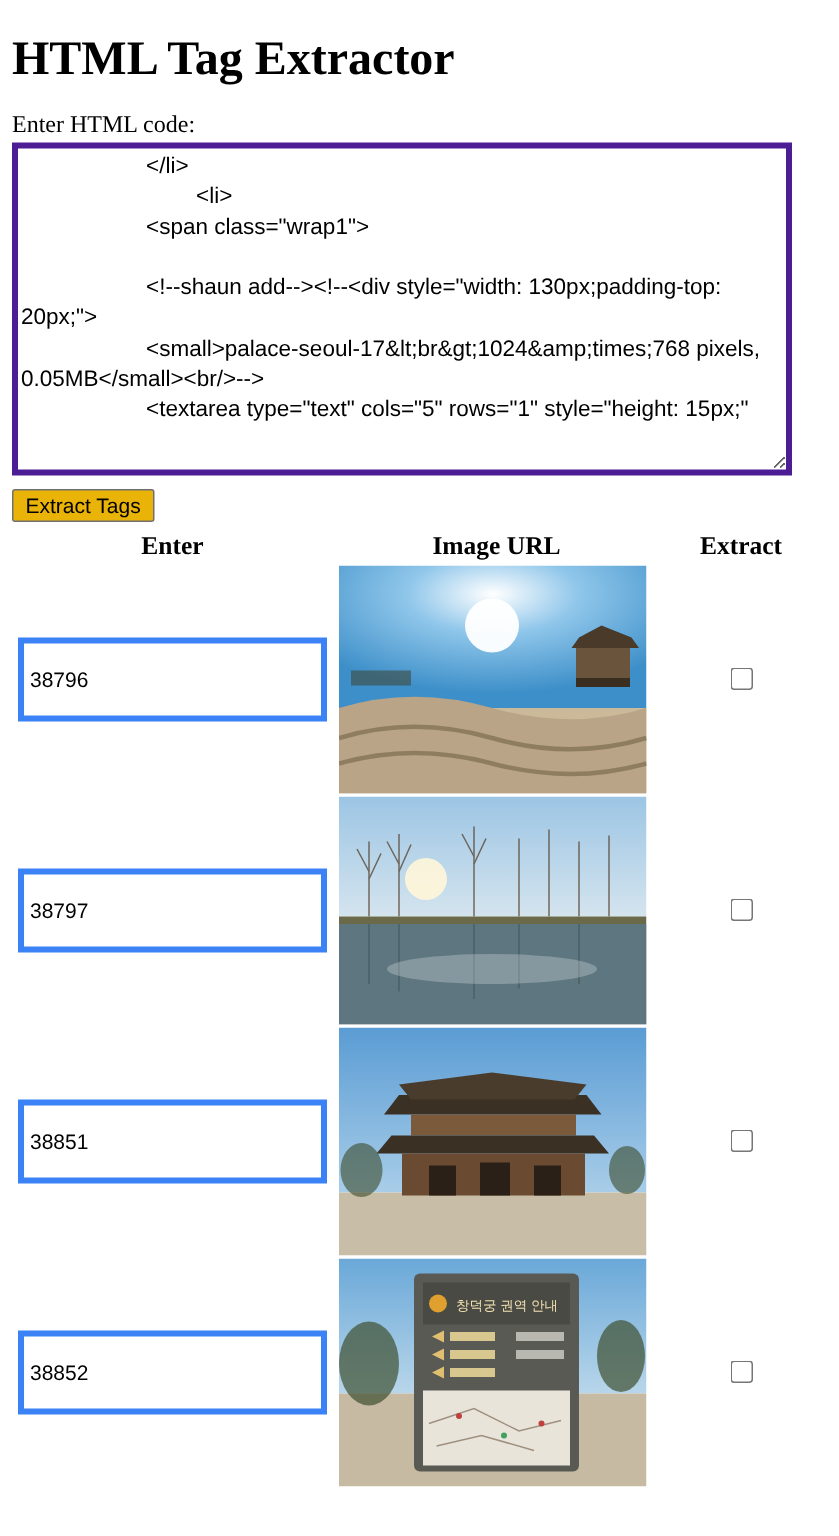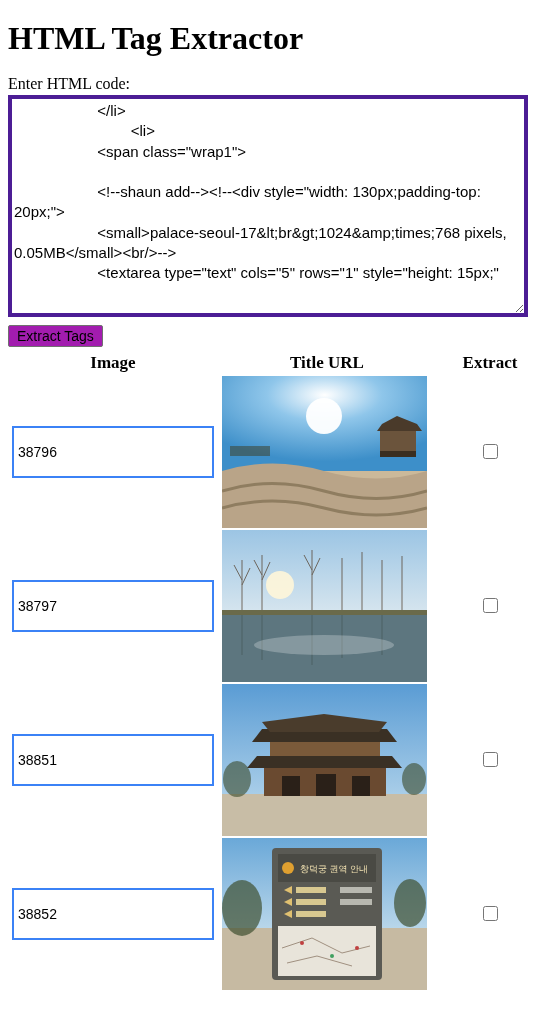--- a/index.html
+++ b/index.html
@@ -30,21 +30,21 @@
     overflow-y: scroll;
     white-space: pre-wrap;
     word-wrap: break-word;
   }
   button.extract {
     font-family: Arial, sans-serif;
     font-size: 14px;
     padding: 2px 8px;
     margin-top: 4px;
     border: 1px solid #707070;
-    background: #a21caf;
+    background: #eab308;
     border-radius: 2px;
     cursor: pointer;
   }
   table.results {
     border-collapse: collapse;
     margin-top: 4px;
   }
   table.results th {
     font-family: "Times New Roman", Times, serif;
     font-size: 17px;
@@ -66,21 +66,21 @@
   }
   td.check-cell {
     width: 100px;
     text-align: center;
   }
   input.title-input {
     width: 190px;
     height: 22px;
     font-family: Arial, sans-serif;
     font-size: 14px;
-    border: 2px solid #3b82f6;
+    border: 4px solid #3b82f6;
     padding: 13px 4px;
   }
   .thumb {
     width: 205px;
     height: 152px;
     display: block;
   }
   svg.thumb {
     display: block;
   }
@@ -104,22 +104,22 @@
 
                     &lt;!--shaun add--&gt;&lt;!--&lt;div style="width: 130px;padding-top: 20px;"&gt;
                     &lt;small&gt;palace-seoul-17&amp;lt;br&amp;gt;1024&amp;amp;times;768 pixels, 0.05MB&lt;/small&gt;&lt;br/&gt;--&gt;
                     &lt;textarea type="text" cols="5" rows="1" style="height: 15px;"</textarea>
 <br>
 <button class="extract">Extract Tags</button>
 
 <table class="results">
   <thead>
     <tr>
-      <th>Image</th>
-      <th>Title URL</th>
+      <th>Enter</th>
+      <th>Image URL</th>
       <th>Extract</th>
     </tr>
   </thead>
   <tbody>
 
     <tr>
       <td class="title-cell">
         <input type="text" class="title-input" value="38796" style="">
       </td>
       <td class="image-cell">

